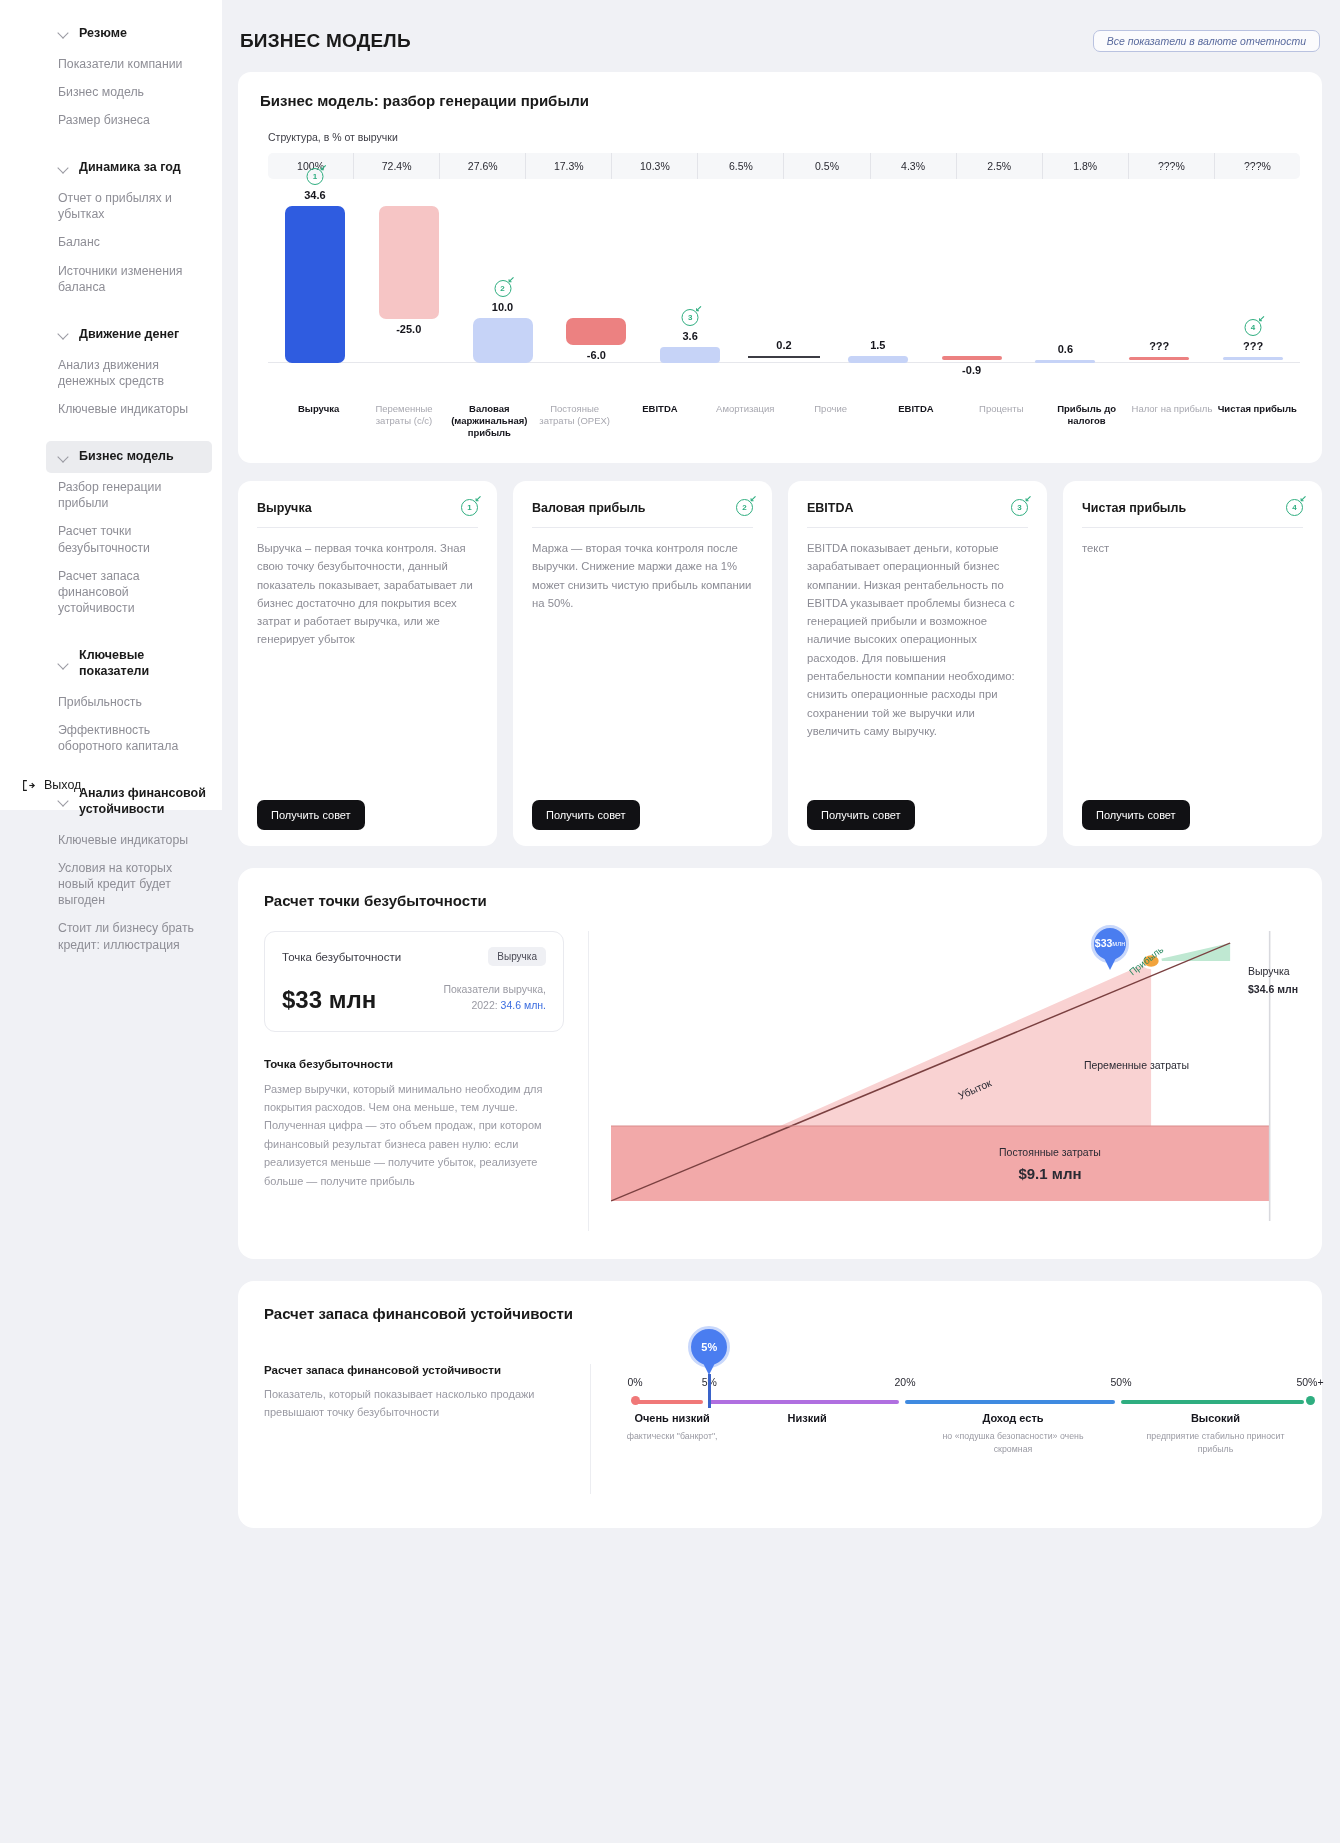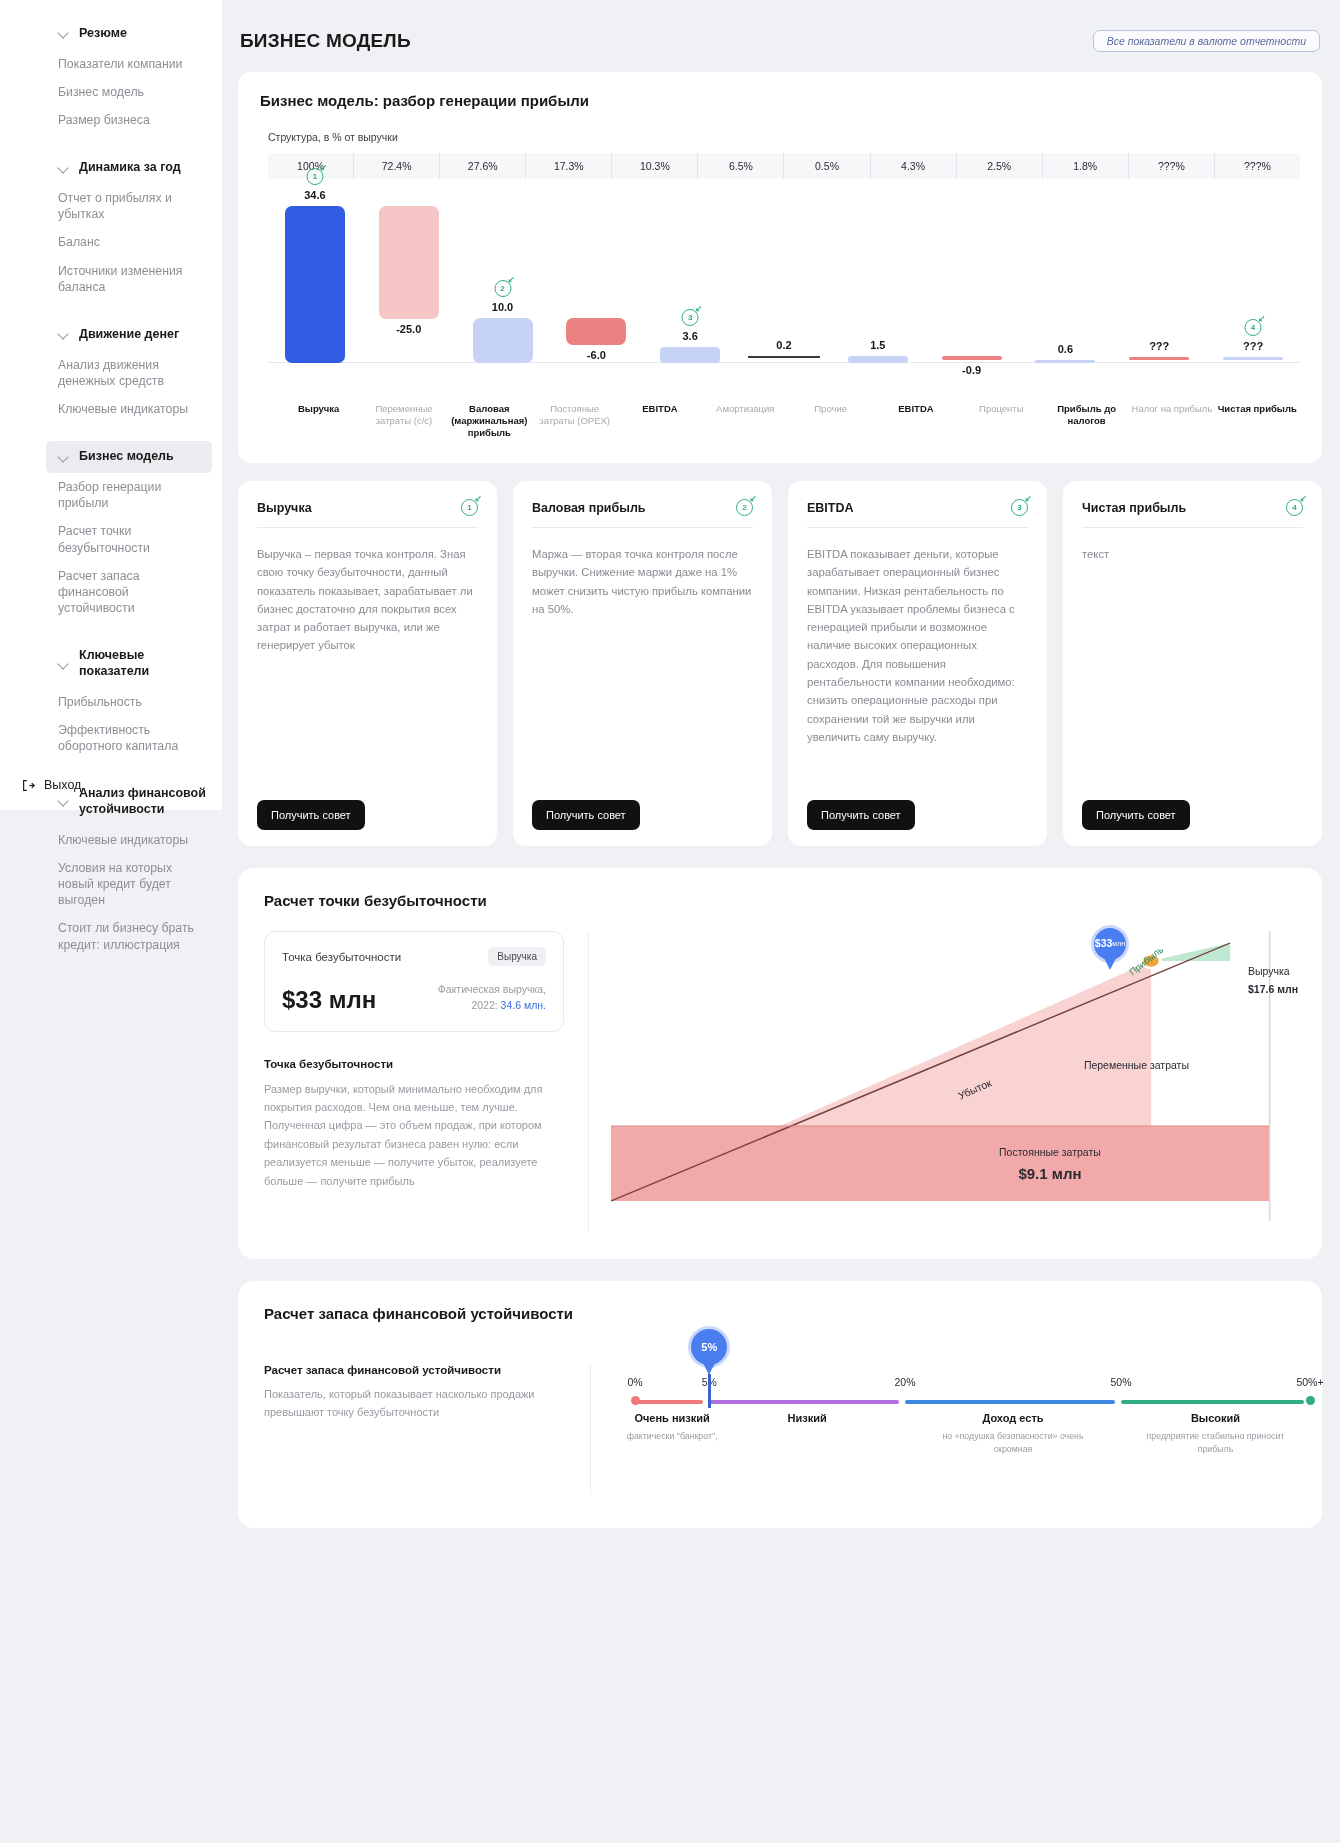--- a/index.html
+++ b/index.html
@@ -100,21 +100,21 @@
     flex: 1; background: #fff; border-radius: 13px; padding: 18px 19px 16px 19px;
     display: flex; flex-direction: column; min-height: 365px;
   }
   .adv-head { display: flex; align-items: center; justify-content: space-between;
     border-bottom: 1px solid #e9eaef; padding-bottom: 11px; }
   .adv-title { font-size: 12.5px; font-weight: bold; }
   .adv-badge { width: 17px; height: 17px; border-radius: 50%; border: 1.4px solid #2fae80;
     color: #2fae80; font-size: 8px; display: flex; align-items: center; justify-content: center;
     font-weight: bold; position: relative; }
   .adv-badge::after { content: "↙"; position: absolute; right: -5px; top: -6px; font-size: 9px; }
-  .adv-body { font-size: 11.3px; line-height: 1.62; color: #8b8b94; margin-top: 17px; flex: 1; }
+  .adv-body { font-size: 11.3px; line-height: 1.62; color: #8b8b94; margin-top: 11px; flex: 1; }
   .adv-btn { align-self: flex-start; background: #111114; color: #fff; border: none;
     border-radius: 7px; font-size: 11px; padding: 9px 14px; cursor: pointer; }
 
   
   .be-card { margin-top: 22px; background: #fff; border-radius: 16px; padding: 24px 26px 28px 26px; }
   .be-wrap { display: flex; gap: 24px; margin-top: 20px; }
   .be-left { width: 300px; }
   .be-box { border: 1px solid #e9eaef; border-radius: 11px; padding: 15px 17px 17px 17px; }
   .be-box-top { display: flex; align-items: center; justify-content: space-between; }
   .be-box-label { font-size: 11.5px; color: #3b3b44; }
@@ -358,21 +358,21 @@
       <div class="be-wrap">
         <div class="be-left">
           <div class="be-box">
             <div class="be-box-top">
               <span class="be-box-label">Точка безубыточности</span>
               <span class="be-tag">Выручка</span>
             </div>
             <div class="be-box-bot">
               <span class="be-big">$33 млн</span>
               <span class="be-note">
-                <span>Фактическая выручка,</span><br>
+                <span>Показатели выручка,</span><br>
                 <span>2022: </span><b>34.6 млн.</b>
               </span>
             </div>
           </div>
           <div class="be-h">Точка безубыточности</div>
           <div class="be-p">Размер выручки, который минимально необходим для покрытия расходов. Чем она меньше, тем лучше. Полученная цифра — это объем продаж, при котором финансовый результат бизнеса равен нулю: если реализуется меньше — получите убыток, реализуете больше — получите прибыль</div>
         </div>
         <div class="be-right">
           <svg width="100%" height="300" viewBox="0 0 520 300" preserveAspectRatio="none" style="display:block">
             <polygon points="0,270 410,270 410,30" fill="#f9d2d2"></polygon>
@@ -385,21 +385,21 @@
           </svg>
           <div style="position:absolute;left:52%;top:152px;font-size:10.5px;color:#2a2a33;transform:rotate(-24deg)">Убыток</div>
           <div style="position:absolute;left:70%;top:128px;font-size:10.5px;color:#2a2a33">Переменные затраты</div>
           <div style="position:absolute;left:58%;top:215px;font-size:10.5px;color:#2a2a33;text-align:center">
             <div>Постоянные затраты</div>
             <div style="font-size:15px;font-weight:bold;margin-top:7px">$9.1 млн</div>
           </div>
           <div style="position:absolute;left:76%;top:24px;font-size:9.5px;color:#2b8a62;transform:rotate(-38deg)">Прибыль</div>
           <div style="position:absolute;right:-2px;top:32px;font-size:10.5px;color:#2a2a33;line-height:1.7">
             <div>Выручка</div>
-            <div style="font-weight:bold">$17.6 млн</div>
+            <div style="font-weight:bold">$34.6 млн</div>
           </div>
           <div class="pin" style="left:71%;top:-6px;width:38px;height:38px;line-height:1.05">
             <span style="font-size:10.5px">$33</span>
             <span style="font-size:7px;font-weight:normal">млн</span>
           </div>
         </div>
       </div>
     </section>
 
     <section class="ms-card">

